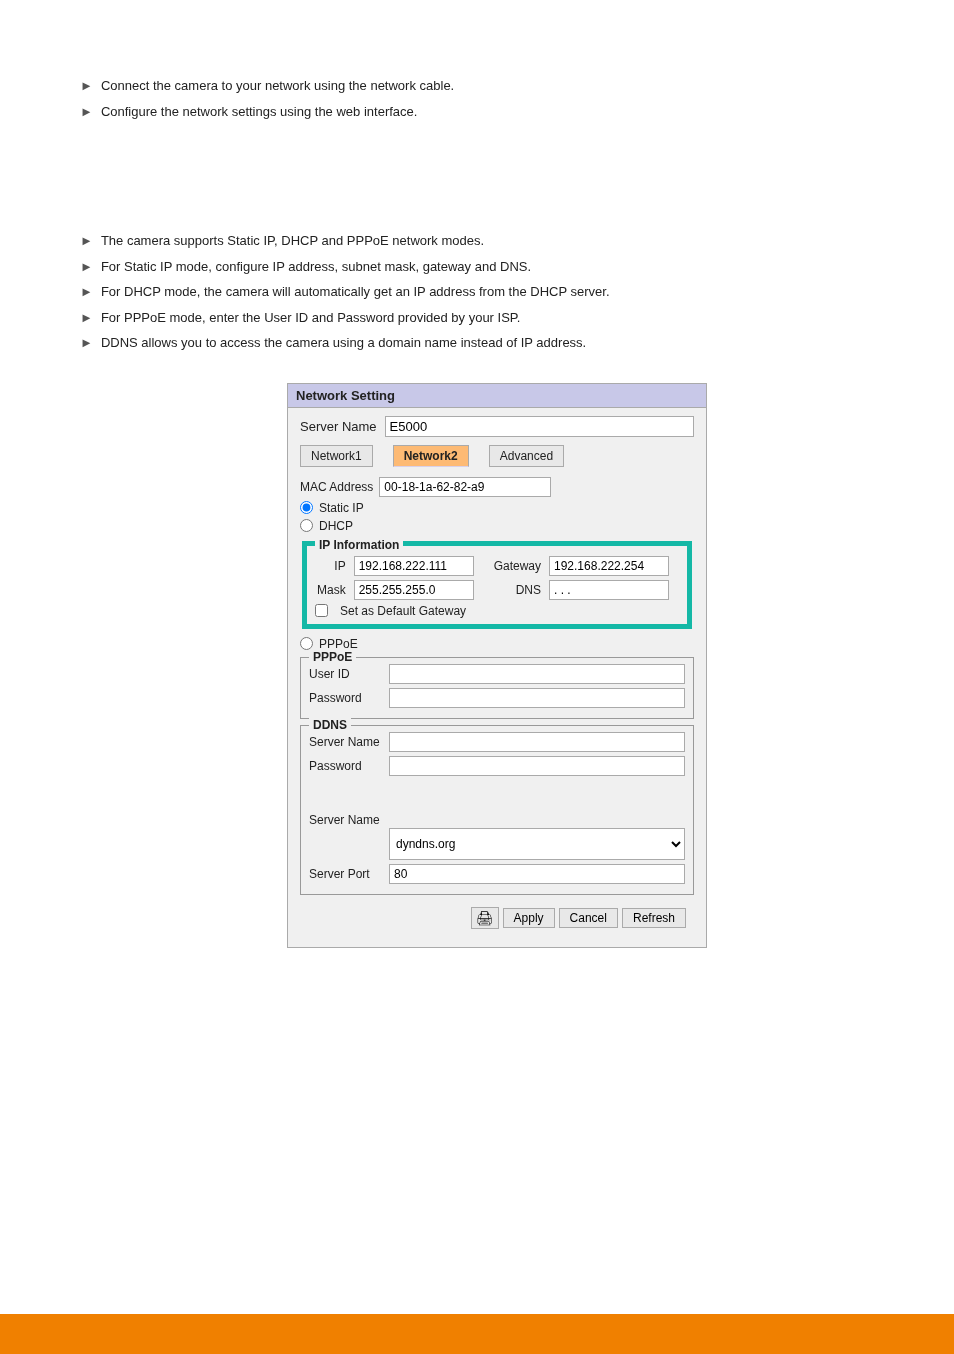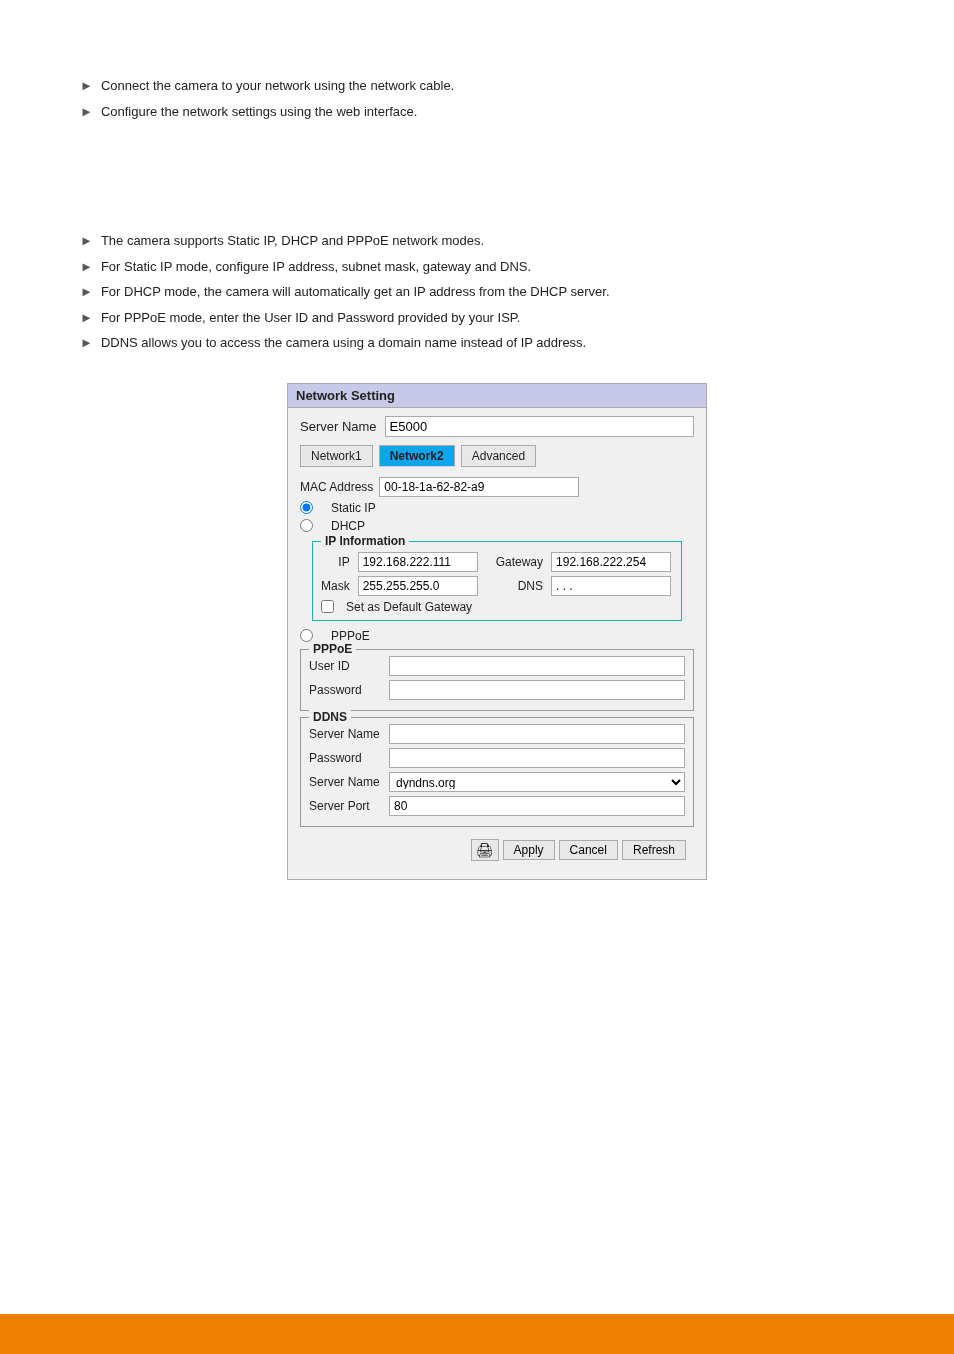--- a/index.html
+++ b/index.html
@@ -83,34 +83,34 @@
       border: 1px solid #aaa;
       padding: 2px 4px;
       font-size: 13px;
       background: #fff;
     }
 
     
     .tabs-row {
       display: flex;
       margin-bottom: 10px;
-      gap: 6px;
+      gap: 20px;
     }
 
     .tab {
       border: 1px solid #aaa;
       padding: 3px 10px;
       font-size: 12px;
       background: #e8e8e8;
       cursor: pointer;
       white-space: nowrap;
     }
 
     .tab.active {
-      background: #0ea5e9;
+      background: #fdba74;
       border-bottom: 1px solid #d8d0e8;
       font-weight: bold;
     }
 
     .field-row {
       display: flex;
       align-items: center;
       margin-bottom: 4px;
       gap: 6px;
     }
@@ -124,36 +124,36 @@
     .field-input {
       border: 1px solid #aaa;
       padding: 2px 4px;
       font-size: 12px;
       background: #fff;
       height: 20px;
     }
 
     .field-input.wide { width: 120px; }
 
-    .mac-input { width: 200px; }
+    .mac-input { width: 172px; }
 
     .radio-row {
       display: flex;
       align-items: center;
-      gap: 18px;
+      gap: 6px;
       margin-bottom: 4px;
     }
 
     .radio-label {
       font-size: 12px;
     }
 
     .section-box {
-      border: 1px solid #14b8a6;
-      margin: 8px 12px;
+      border: 5px solid #14b8a6;
+      margin: 8px 2px;
       padding: 6px 8px 6px 8px;
       position: relative;
     }
 
     .section-legend {
       position: absolute;
       top: -8px;
       left: 8px;
       background: #f0f0f0;
       padding: 0 4px;
@@ -238,21 +238,22 @@
       background: #fff;
       height: 20px;
     }
 
     .ddns-select {
       flex: 1;
       border: 1px solid #aaa;
       padding: 2px 2px;
       font-size: 12px;
       background: #fff;
-      height: 20px;
+      height: 32px;
+      margin-top: 48px;
     }
 
     .button-row {
       display: flex;
       justify-content: flex-end;
       align-items: center;
       gap: 4px;
       margin-top: 8px;
       padding: 4px 8px 0 8px;
     }

